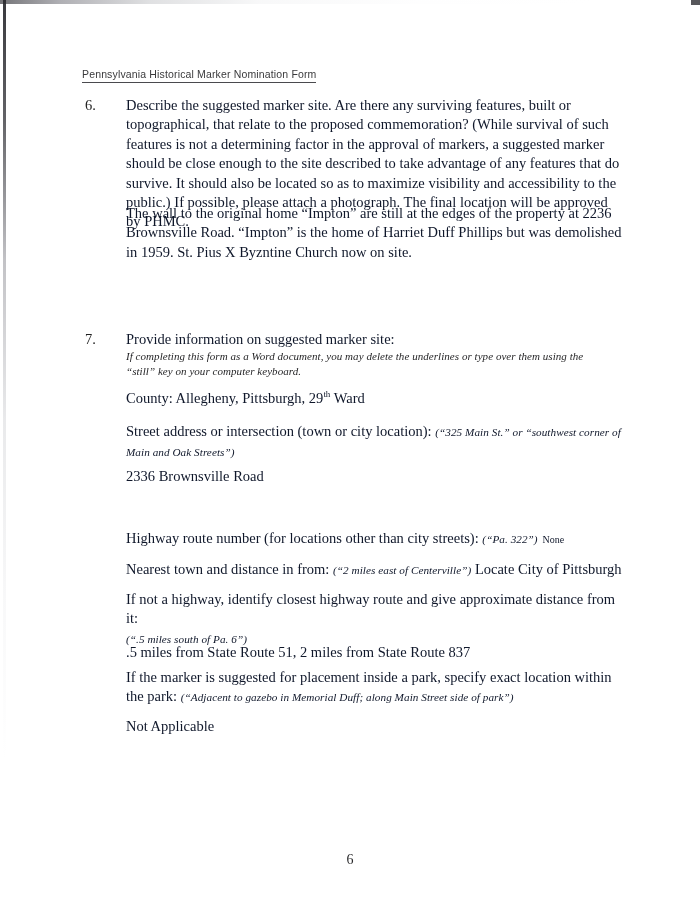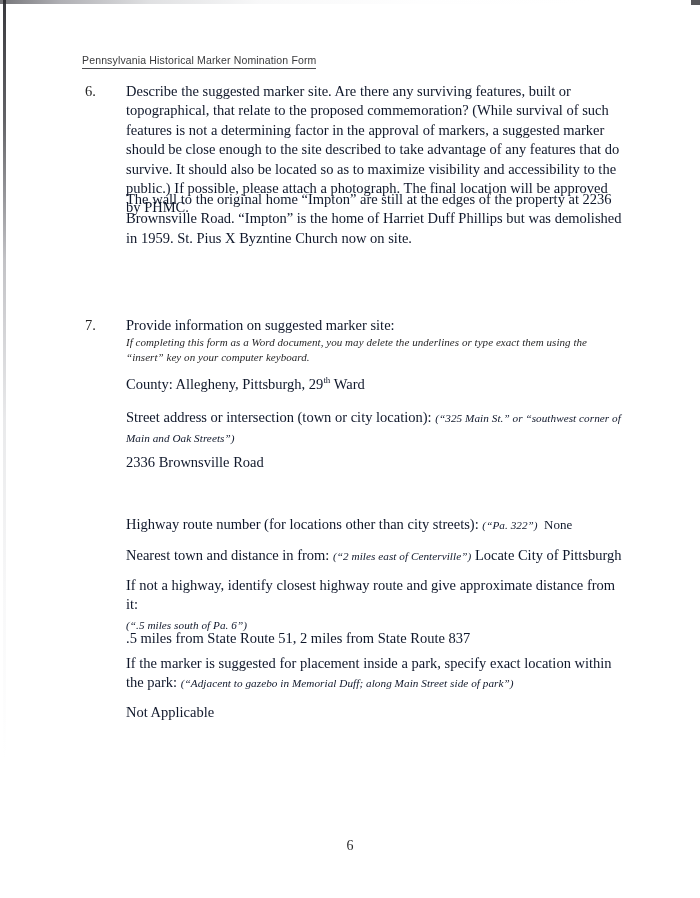--- a/index.html
+++ b/index.html
@@ -51,21 +51,21 @@
     top: 0;
     width: 9px;
     height: 5px;
     background: rgba(45,45,50,0.80);
   }
 
   
   .page {
     position: absolute;
     left: 0;
-    top: 0;
+    top: 14px;
     width: 700px;
     height: 844px;
   }
 
   .doc-header {
     position: absolute;
     left: 82px;
     top: 54px;
     font-family: "Liberation Sans", "DejaVu Sans", sans-serif;
     font-size: 10.5px;
@@ -116,21 +116,21 @@
     letter-spacing: 0.05px;
   }
 
   .inline-hint {
     font-style: italic;
     font-size: 11.2px;
     letter-spacing: 0.05px;
   }
 
   .small-roman {
-    font-size: 13px;
+    font-size: 10px;
   }
 
   sup {
     font-size: 0.62em;
     vertical-align: super;
     line-height: 0;
   }
 
   .page-number {
     position: absolute;
@@ -158,21 +158,21 @@
     <div class="qbody">Describe the suggested marker site. Are there any surviving features, built or topographical, that relate to the proposed commemoration? (While survival of such features is not a determining factor in the approval of markers, a suggested marker should be close enough to the site described to take advantage of any features that do survive. It should also be located so as to maximize visibility and accessibility to the public.) If possible, please attach a photograph.  The final location will be approved by PHMC.</div>
   </div>
 
   <div class="para" style="top: 190px;">The wall to the original home “Impton” are still at the edges of the property at 2236 Brownsville Road.  “Impton” is the home of Harriet Duff Phillips but was demolished in 1959.  St. Pius X Byzntine Church now on site.</div>
 
   <div class="qblock" style="top: 316px;">
     <div class="qnum">7.</div>
     <div class="qbody">Provide information on suggested marker site:</div>
   </div>
 
-  <div class="para hint" style="top: 335px; left: 126px; width: 485px;">If completing this form as a Word document, you may delete the underlines or type exact them using the “insert” key on your computer keyboard.</div>
+  <div class="para hint" style="top: 335px; left: 126px; width: 485px;">If completing this form as a Word document, you may delete the underlines or type over them using the “still” key on your computer keyboard.</div>
 
   <div class="para" style="top: 375px;">
     <span>County: Allegheny, Pittsburgh, 29</span><sup>th</sup><span> Ward</span>
   </div>
 
   <div class="para" style="top: 408px;">
     <span>Street address or intersection (town or city location): </span><span class="inline-hint">(“325 Main St.” or “southwest corner of Main and Oak Streets”)</span>
   </div>
 
   <div class="para" style="top: 453px;">2336 Brownsville Road</div>

